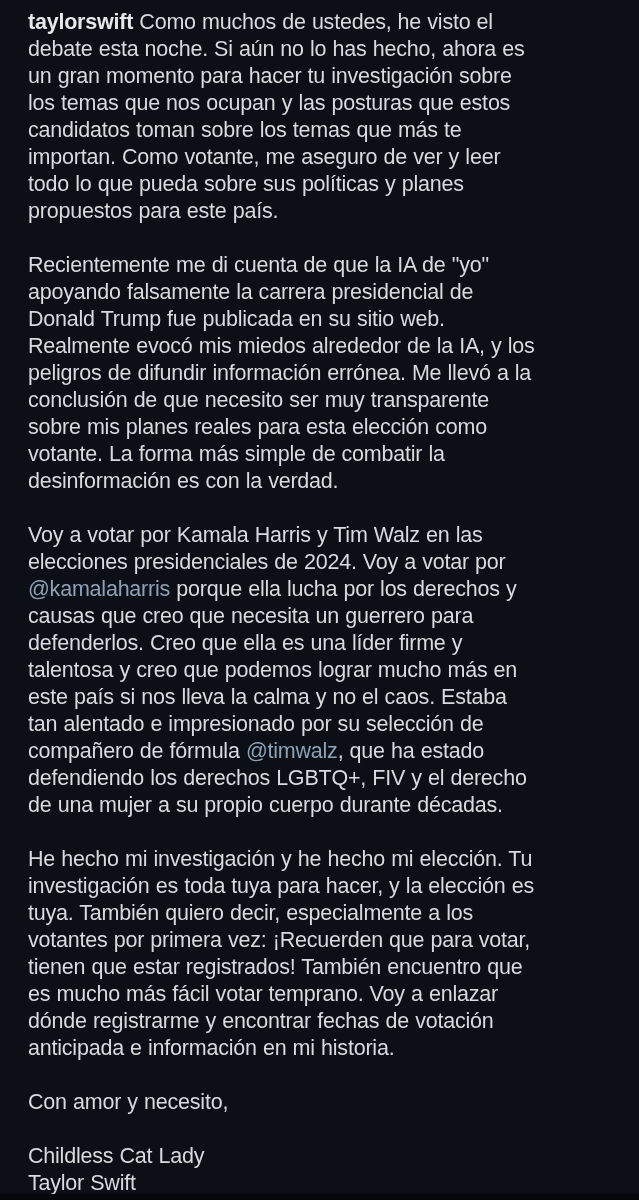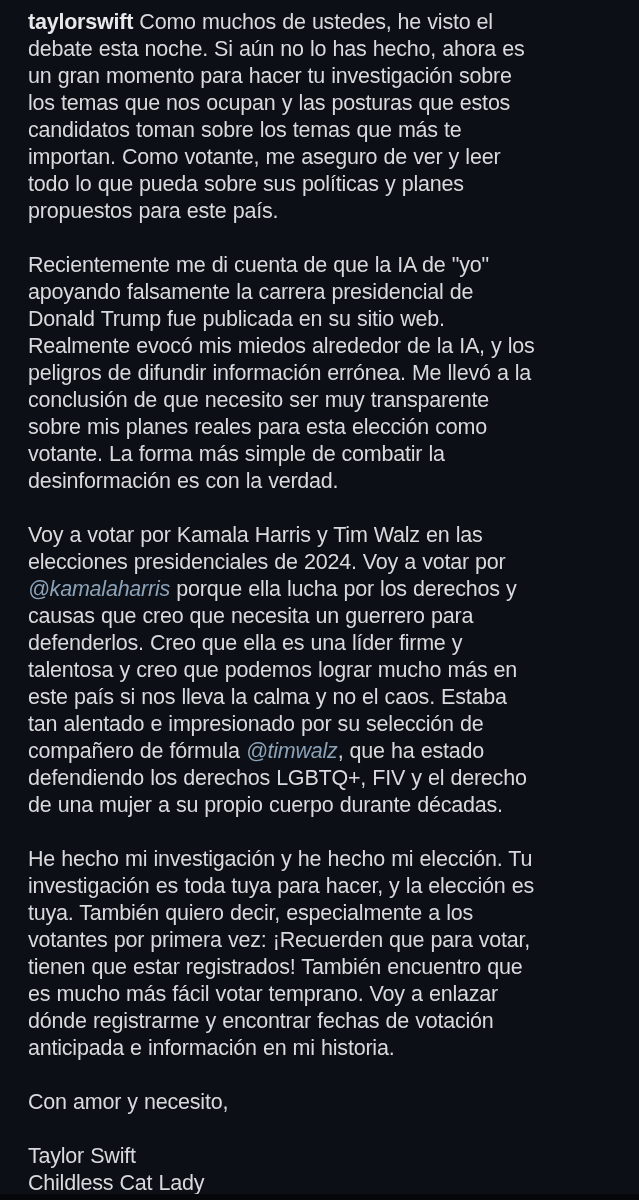--- a/index.html
+++ b/index.html
@@ -31,21 +31,20 @@
     margin-bottom: 0;
   }
   .username {
     font-weight: bold;
     color: #e6e8ea;
     cursor: pointer;
   }
   .mention {
     color: #8ba2b9;
     cursor: pointer;
-    font-style: italic;
   }
   .sig-line {
     display: block;
   }
   .bottom-edge {
     position: absolute;
     left: 0;
     bottom: 0;
     width: 639px;
     height: 6px;
@@ -61,19 +60,19 @@
 
   <p>Recientemente me di cuenta de que la IA de "yo" apoyando falsamente la carrera presidencial de Donald Trump fue publicada en su sitio web. Realmente evocó mis miedos alrededor de la IA, y los peligros de difundir información errónea. Me llevó a la conclusión de que necesito ser muy transparente sobre mis planes reales para esta elección como votante. La forma más simple de combatir la desinformación es con la verdad.</p>
 
   <p><span>Voy a votar por Kamala Harris y Tim Walz en las elecciones presidenciales de 2024. Voy a votar por </span><span class="mention">@kamalaharris</span><span> porque ella lucha por los derechos y causas que creo que necesita un guerrero para defenderlos. Creo que ella es una líder firme y talentosa y creo que podemos lograr mucho más en este país si nos lleva la calma y no el caos. Estaba tan alentado e impresionado por su selección de compañero de fórmula </span><span class="mention">@timwalz</span><span>, que ha estado defendiendo los derechos LGBTQ+, FIV y el derecho de una mujer a su propio cuerpo durante décadas.</span></p>
 
   <p>He hecho mi investigación y he hecho mi elección. Tu investigación es toda tuya para hacer, y la elección es tuya. También quiero decir, especialmente a los votantes por primera vez: ¡Recuerden que para votar, tienen que estar registrados! También encuentro que es mucho más fácil votar temprano. Voy a enlazar dónde registrarme y encontrar fechas de votación anticipada e información en mi historia.</p>
 
   <p>Con amor y necesito,</p>
 
   <p>
+      <span class="sig-line">Childless Cat Lady</span>
       <span class="sig-line">Taylor Swift</span>
-      <span class="sig-line">Childless Cat Lady</span>
     </p>
 
 </div>
 
 <div class="bottom-edge"></div>
 
 </body></html>

